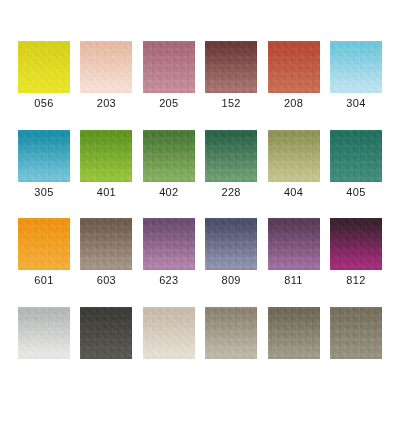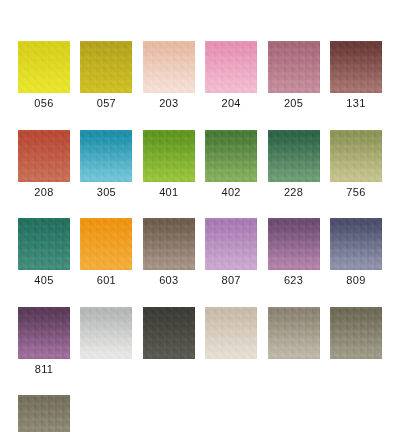--- a/index.html
+++ b/index.html
@@ -100,90 +100,86 @@
 </head>
 <body>
 
 <div id="chart">
   <div class="grid">
       <div class="cell">
         <div class="swatch" style="background-image: linear-gradient(rgb(216, 209, 26) 0%, rgb(216, 209, 26) 12%, rgb(233, 229, 41) 88%, rgb(233, 229, 41) 100%);"></div>
         <div class="label">056</div>
       </div>
       <div class="cell">
-        <div class="swatch" style="background-image: linear-gradient(rgb(181, 164, 28) 0%, rgb(181, 164, 28) 12%, rgb(205, 190, 34) 88%, rgb(205, 190, 34) 100%);"></div>
-        <div class="label">057</div>
-      </div>
-      <div class="cell">
         <div class="swatch" style="background-image: linear-gradient(rgb(232, 188, 164) 0%, rgb(232, 188, 164) 12%, rgb(246, 222, 210) 88%, rgb(246, 222, 210) 100%);"></div>
         <div class="label">203</div>
-      </div>
-      <div class="cell">
-        <div class="swatch" style="background-image: linear-gradient(rgb(231, 146, 178) 0%, rgb(231, 146, 178) 12%, rgb(243, 185, 207) 88%, rgb(243, 185, 207) 100%);"></div>
-        <div class="label">204</div>
       </div>
       <div class="cell">
         <div class="swatch" style="background-image: linear-gradient(rgb(166, 105, 122) 0%, rgb(166, 105, 122) 12%, rgb(196, 138, 153) 88%, rgb(196, 138, 153) 100%);"></div>
         <div class="label">205</div>
       </div>
       <div class="cell">
         <div class="swatch" style="background-image: linear-gradient(rgb(107, 59, 58) 0%, rgb(107, 59, 58) 12%, rgb(163, 112, 106) 88%, rgb(163, 112, 106) 100%);"></div>
-        <div class="label">131</div>
+        <div class="label">152</div>
       </div>
       <div class="cell">
         <div class="swatch" style="background-image: linear-gradient(rgb(184, 74, 52) 0%, rgb(184, 74, 52) 12%, rgb(200, 106, 82) 88%, rgb(200, 106, 82) 100%);"></div>
         <div class="label">208</div>
+      </div>
+      <div class="cell">
+        <div class="swatch" style="background-image: linear-gradient(rgb(111, 200, 221) 0%, rgb(111, 200, 221) 12%, rgb(185, 227, 238) 88%, rgb(185, 227, 238) 100%);"></div>
+        <div class="label">304</div>
       </div>
       <div class="cell">
         <div class="swatch" style="background-image: linear-gradient(rgb(30, 144, 171) 0%, rgb(30, 144, 171) 12%, rgb(110, 194, 214) 88%, rgb(110, 194, 214) 100%);"></div>
         <div class="label">305</div>
       </div>
       <div class="cell">
         <div class="swatch" style="background-image: linear-gradient(rgb(95, 150, 32) 0%, rgb(95, 150, 32) 12%, rgb(149, 194, 58) 88%, rgb(149, 194, 58) 100%);"></div>
         <div class="label">401</div>
       </div>
       <div class="cell">
         <div class="swatch" style="background-image: linear-gradient(rgb(74, 122, 55) 0%, rgb(74, 122, 55) 12%, rgb(130, 172, 92) 88%, rgb(130, 172, 92) 100%);"></div>
         <div class="label">402</div>
       </div>
       <div class="cell">
         <div class="swatch" style="background-image: linear-gradient(rgb(45, 100, 71) 0%, rgb(45, 100, 71) 12%, rgb(107, 154, 114) 88%, rgb(107, 154, 114) 100%);"></div>
         <div class="label">228</div>
       </div>
       <div class="cell">
         <div class="swatch" style="background-image: linear-gradient(rgb(143, 149, 87) 0%, rgb(143, 149, 87) 12%, rgb(195, 194, 138) 88%, rgb(195, 194, 138) 100%);"></div>
-        <div class="label">756</div>
+        <div class="label">404</div>
       </div>
       <div class="cell">
         <div class="swatch" style="background-image: linear-gradient(rgb(35, 112, 95) 0%, rgb(35, 112, 95) 12%, rgb(63, 138, 120) 88%, rgb(63, 138, 120) 100%);"></div>
         <div class="label">405</div>
       </div>
       <div class="cell">
         <div class="swatch" style="background-image: linear-gradient(rgb(239, 148, 18) 0%, rgb(239, 148, 18) 12%, rgb(244, 171, 54) 88%, rgb(244, 171, 54) 100%);"></div>
         <div class="label">601</div>
       </div>
       <div class="cell">
         <div class="swatch" style="background-image: linear-gradient(rgb(111, 93, 77) 0%, rgb(111, 93, 77) 12%, rgb(162, 145, 129) 88%, rgb(162, 145, 129) 100%);"></div>
         <div class="label">603</div>
       </div>
       <div class="cell">
-        <div class="swatch" style="background-image: linear-gradient(rgb(168, 123, 180) 0%, rgb(168, 123, 180) 12%, rgb(201, 166, 207) 88%, rgb(201, 166, 207) 100%);"></div>
-        <div class="label">807</div>
-      </div>
-      <div class="cell">
         <div class="swatch" style="background-image: linear-gradient(rgb(108, 77, 112) 0%, rgb(108, 77, 112) 12%, rgb(176, 127, 168) 88%, rgb(176, 127, 168) 100%);"></div>
         <div class="label">623</div>
       </div>
       <div class="cell">
         <div class="swatch" style="background-image: linear-gradient(rgb(76, 79, 107) 0%, rgb(76, 79, 107) 12%, rgb(139, 144, 168) 88%, rgb(139, 144, 168) 100%);"></div>
         <div class="label">809</div>
       </div>
       <div class="cell">
         <div class="swatch" style="background-image: linear-gradient(rgb(90, 59, 89) 0%, rgb(90, 59, 89) 12%, rgb(156, 106, 153) 88%, rgb(156, 106, 153) 100%);"></div>
         <div class="label">811</div>
+      </div>
+      <div class="cell">
+        <div class="swatch" style="background-image: linear-gradient(rgb(59, 32, 48) 0%, rgb(59, 32, 48) 12%, rgb(160, 42, 119) 88%, rgb(160, 42, 119) 100%);"></div>
+        <div class="label">812</div>
       </div>
       <div class="cell">
         <div class="swatch" style="background-image: linear-gradient(rgb(182, 184, 183) 0%, rgb(182, 184, 183) 12%, rgb(230, 231, 229) 88%, rgb(230, 231, 229) 100%);"></div>
       </div>
       <div class="cell">
         <div class="swatch" style="background-image: linear-gradient(rgb(60, 60, 54) 0%, rgb(60, 60, 54) 12%, rgb(86, 86, 78) 88%, rgb(86, 86, 78) 100%);"></div>
       </div>
       <div class="cell">
         <div class="swatch" style="background-image: linear-gradient(rgb(201, 188, 171) 0%, rgb(201, 188, 171) 12%, rgb(230, 221, 209) 88%, rgb(230, 221, 209) 100%);"></div>
       </div>

